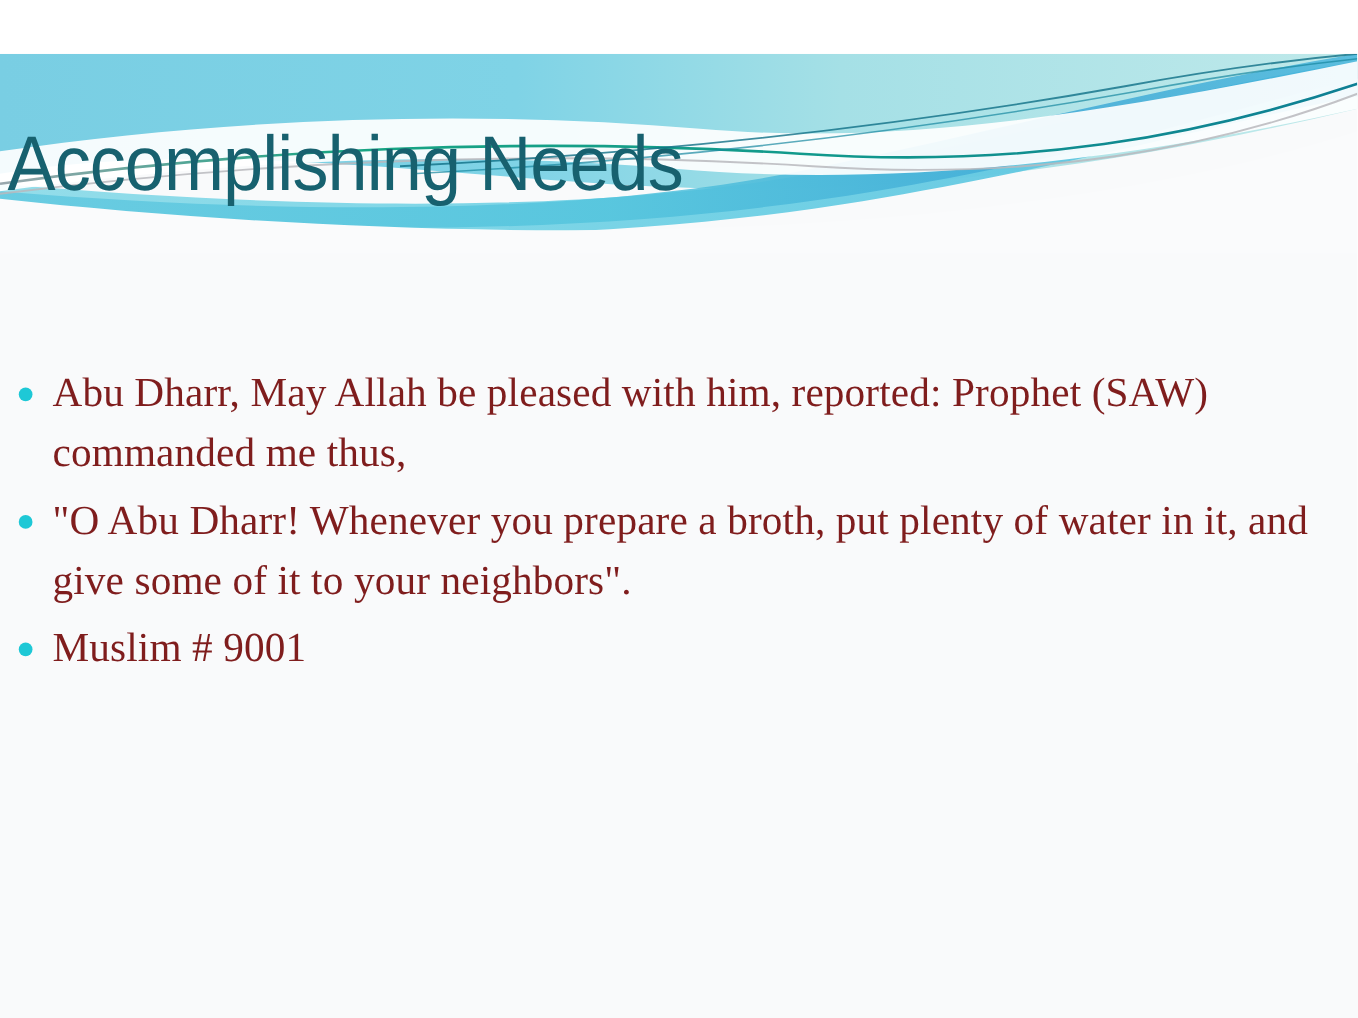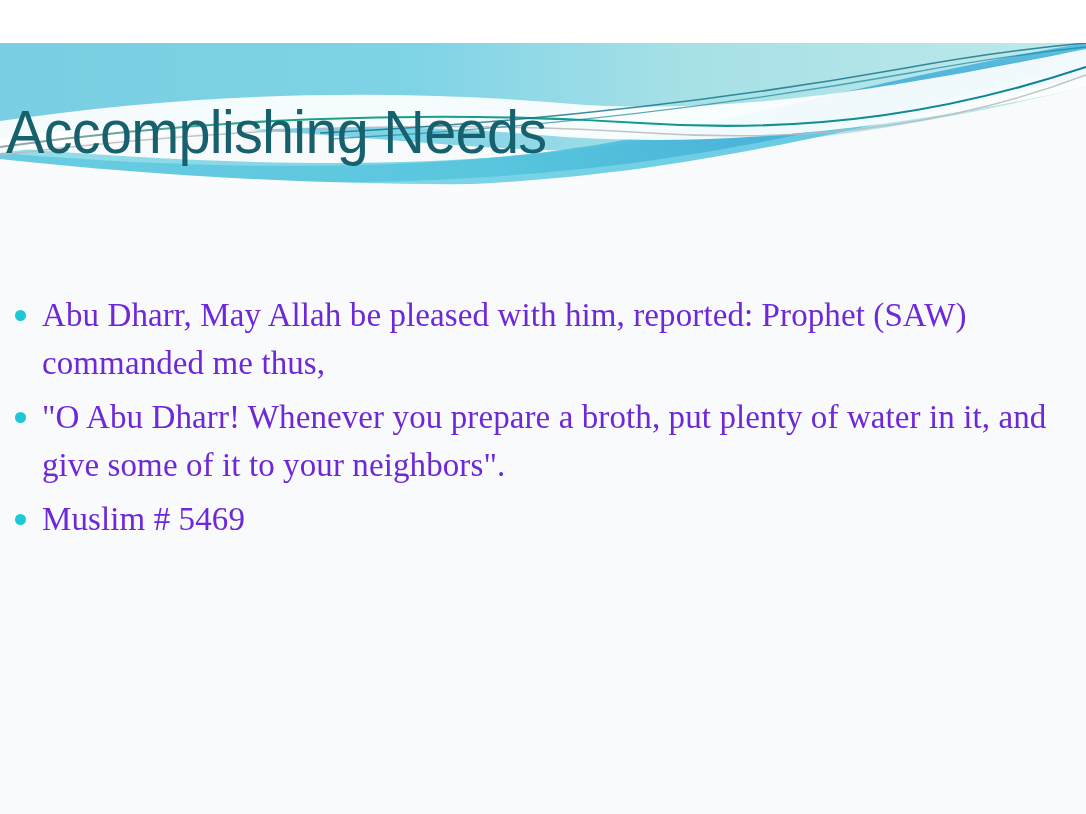--- a/index.html
+++ b/index.html
@@ -63,21 +63,21 @@
     list-style: none;
   }
 
   .bullet-item {
     position: relative;
     padding-left: 42px;
     padding-right: 8px;
     margin: 0 0 6px 0;
     font-size: 33px;
     line-height: 48px;
-    color: #6d28d9;
+    color: #7f1d1d;
     letter-spacing: 0.1px;
   }
 
   .bullet-marker {
     position: absolute;
     left: 15px;
     top: 19px;
     width: 11px;
     height: 11px;
     border-radius: 50%;
@@ -151,19 +151,19 @@
       <span class="bullet-text">Abu Dharr, May Allah be pleased with him, reported: Prophet (SAW) commanded me thus,</span>
     </li>
 
     <li class="bullet-item">
       <span class="bullet-marker"></span>
       <span class="bullet-text">"O Abu Dharr! Whenever you prepare a broth, put plenty of water in it, and give some of it to your neighbors".</span>
     </li>
 
     <li class="bullet-item">
       <span class="bullet-marker"></span>
-      <span class="bullet-text"> Muslim # 5469</span>
+      <span class="bullet-text"> Muslim # 9001</span>
     </li>
 
 
   </ul>
 
 </div>
 
 </body></html>

